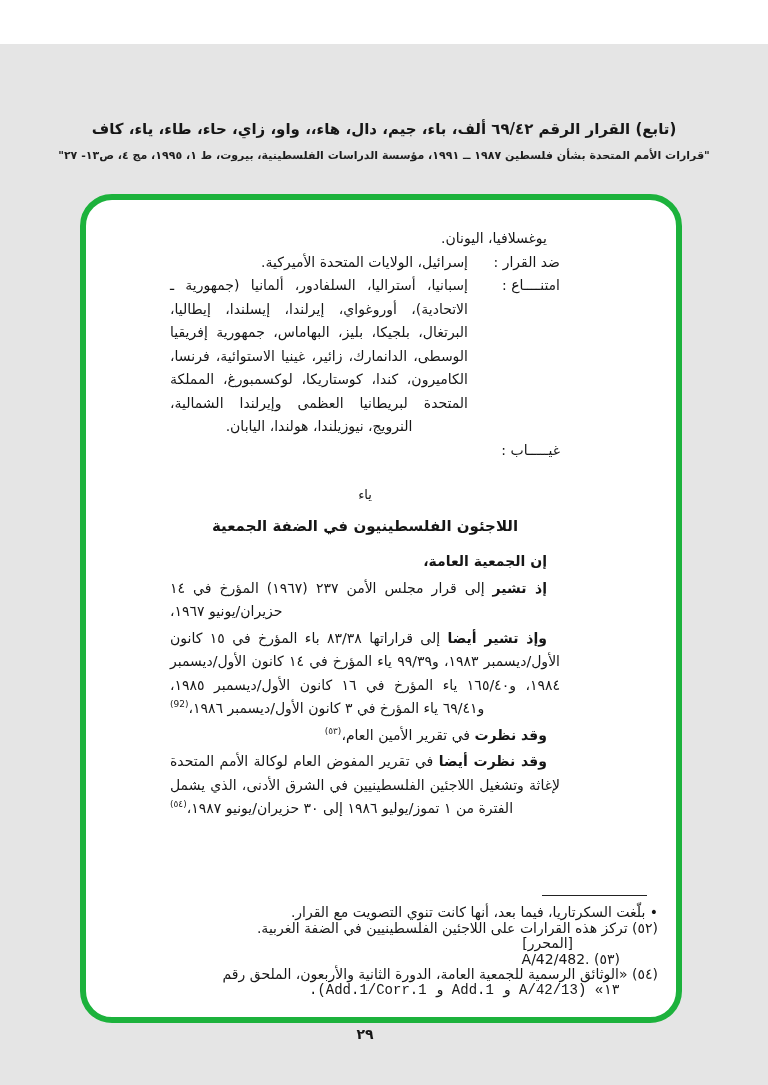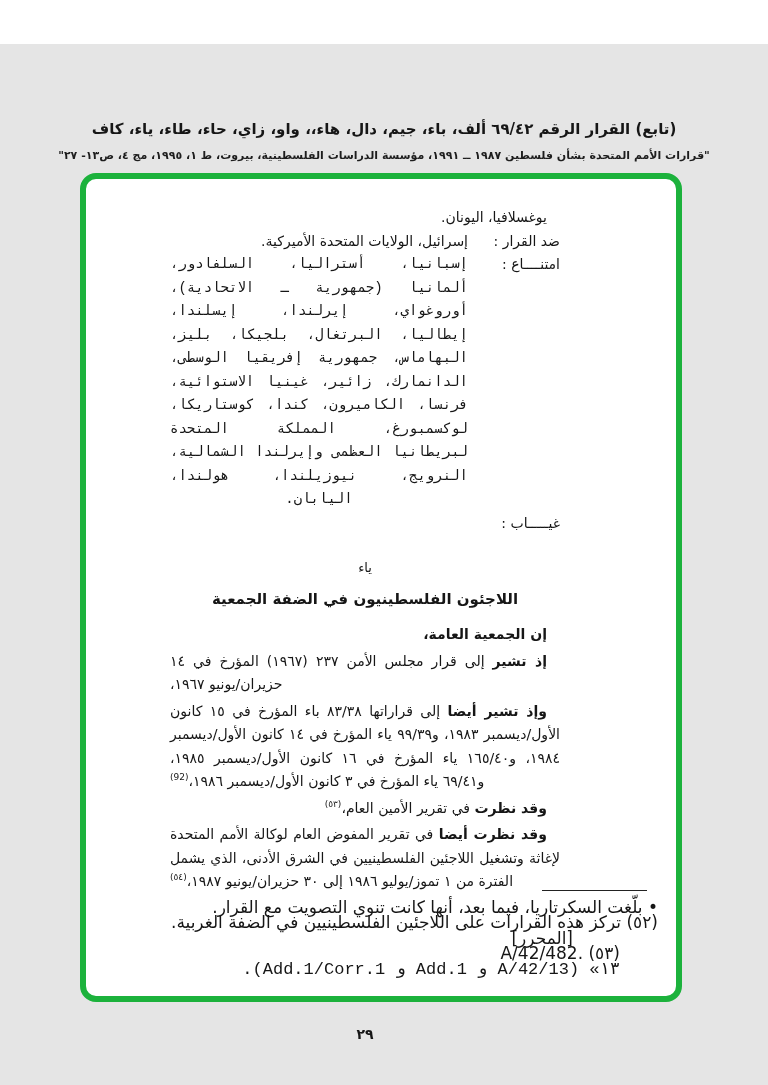--- a/index.html
+++ b/index.html
@@ -6,47 +6,47 @@
   .page{
     position:relative;width:768px;height:1085px;background:#e5e5e5;overflow:hidden;
     font-family:"DejaVu Sans",sans-serif;color:#161616;direction:rtl;margin-top:44px;
   }
   
   .hdr{position:absolute;left:0;right:0;text-align:center;}
   .hdr-title{top:76px;font-size:15px;font-weight:bold;letter-spacing:.2px;}
   .hdr-source{top:105px;font-size:11px;font-weight:bold;color:#1d1d1d;}
   
   .green-box{
-    position:absolute;left:80px;top:129px;width:602px;height:829px;
-    box-sizing:border-box;border:6px solid #1cb23c;border-radius:16px;background:#fff;
+    position:absolute;left:80px;top:150px;width:602px;height:829px;
+    box-sizing:border-box;border:6px solid #1cb23c;border-radius:32px;background:#fff;
   }
   .box-content{
     box-sizing:border-box;width:100%;height:100%;
     padding:27px 116px 0 84px;font-size:14px;line-height:23.5px;
   }
   
   .cont-line{text-align:right;padding-right:13px;}
   .vote-row{display:flex;align-items:flex-start;}
   .vote-label{flex:0 0 92px;white-space:nowrap;}
   .vote-text{flex:1 1 auto;text-align:justify;text-align-last:right;}
-  .vote-text.center-last{text-align-last:center;font-family:Liberation Mono, monospace;}
+  .vote-text.center-last{text-align-last:center;}
   
   .sec-letter{margin-top:21px;text-align:center;font-weight:normal;font-size:13px;}
   .sec-title{margin-top:8px;text-align:center;font-weight:bold;font-size:15px;}
   
   p.para{margin:3px 0 0 0;text-indent:13px;}
   p.para.open{margin-top:12px;font-weight:bold;text-align:right;}
   p.para.jll{text-align:justify;text-align-last:left;}
   p.para.r{text-align:right;}
   .lead{font-weight:bold;}
   sup.fnref{font-size:9px;vertical-align:super;line-height:0;}
   
   .footnotes{
     position:absolute;right:18px;bottom:19px;width:365px;
-    font-size:17px;line-height:15.5px;text-align:right;
+    font-size:14px;line-height:15.5px;text-align:right;
   }
   .fn-sep{width:105px;border-top:1.5px solid #222;margin:0 11px 9px 0;}
   .fn-line{white-space:nowrap;}
   .fn-editor{margin-right:85px;}
   .fn-53{margin-right:38px;}
   .fn-54b{margin-right:38px;font-family:Liberation Mono, monospace;}
   
   .page-num{
     position:absolute;left:0;right:0;top:982px;text-align:center;
     font-size:14px;font-weight:bold;transform:translateX(-19px);
@@ -103,19 +103,20 @@
       </p>
 
     </div>
 
     <div class="footnotes">
       <div class="fn-sep"></div>
       <div class="fn-line">• بلّغت السكرتاريا، فيما بعد، أنها كانت تنوي التصويت مع القرار.</div>
       <div class="fn-line">(٥٢) تركز هذه القرارات على اللاجئين الفلسطينيين في الضفة الغربية.</div>
       <div class="fn-line fn-editor">[المحرر]</div>
       <div class="fn-line fn-53">(٥٣) ‎A/42/482.‎</div>
+      <div class="fn-line">(٥٤) «الوثائق الرسمية للجمعية العامة، الدورة الثانية والأربعون، الملحق رقم</div>
       <div class="fn-line fn-54b">١٣» (A/42/13 و Add.1 و Add.1/Corr.1).</div>
     </div>
   </div>
 
   <div class="page-num">٢٩</div>
 
 </div>
 
 </body></html>

